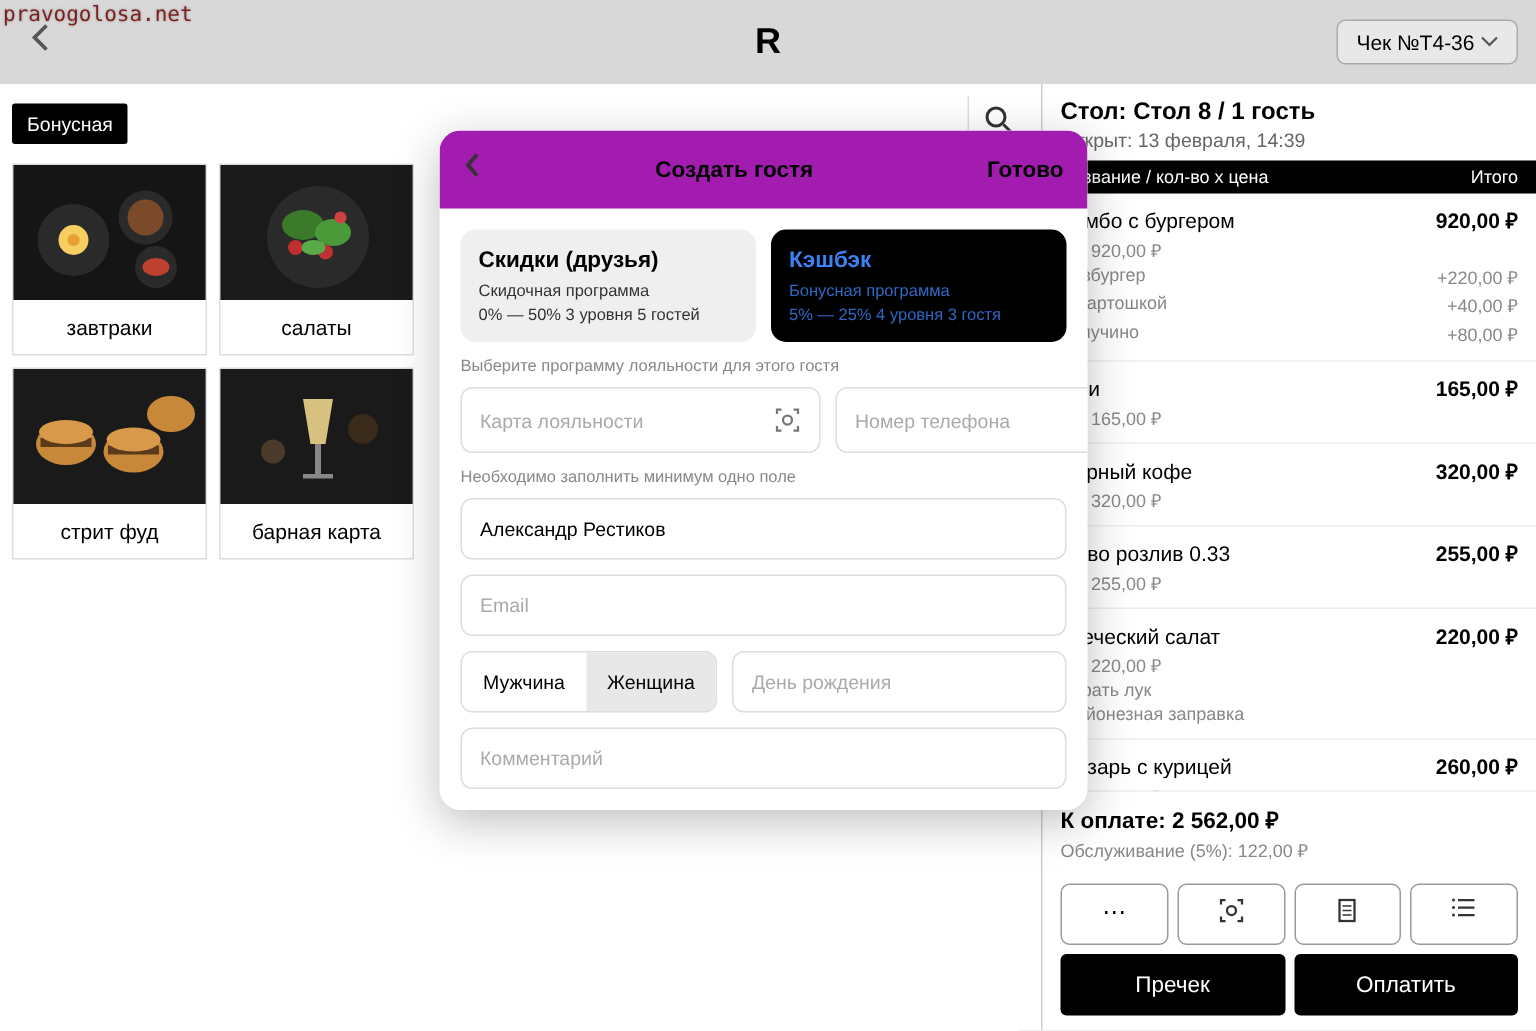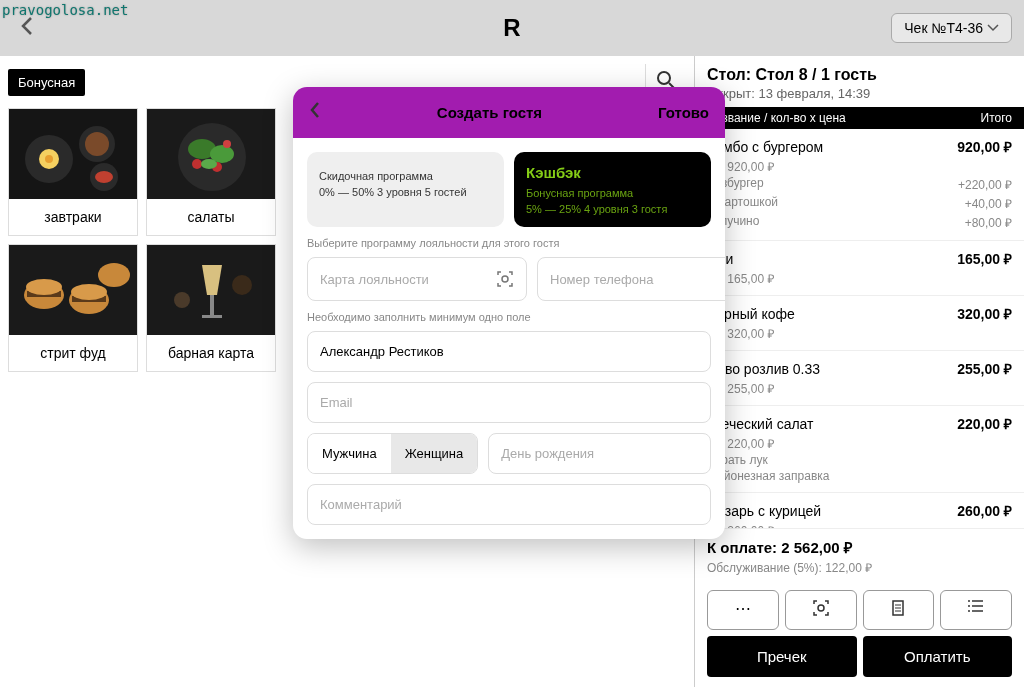--- a/index.html
+++ b/index.html
@@ -1,17 +1,17 @@
 <!DOCTYPE html>
 <html><head>
 <meta charset="utf-8">
 <style>
 * { box-sizing: border-box; margin: 0; padding: 0; font-family: -apple-system, Helvetica, Arial, sans-serif; }
 body { width: 1024px; height: 687px; background: #d8d8d8; overflow: hidden; position: relative; }
-.watermark { position: absolute; top: 2px; left: 2px; color: #0f766e; font-size: 14px; font-family: monospace; z-index: 100; text-shadow: 0 0 2px rgba(0,0,0,0.3); }
+.watermark { position: absolute; top: 2px; left: 2px; color: #7f1d1d; font-size: 14px; font-family: monospace; z-index: 100; text-shadow: 0 0 2px rgba(0,0,0,0.3); }
 .topbar { height: 56px; display: flex; align-items: center; padding: 0 12px; position: relative; }
 .back-btn { font-size: 24px; color: #333; cursor: pointer; padding: 4px 8px; }
 .logo { position: absolute; left: 50%; transform: translateX(-50%); font-size: 24px; font-weight: 900; }
 .check-btn { margin-left: auto; border: 1px solid #aaa; border-radius: 6px; padding: 6px 12px; background: #e8e8e8; font-size: 14px; display: flex; align-items: center; gap: 4px; }
 .main { display: flex; height: calc(100% - 56px); }
 .left { flex: 1; background: #fff; padding: 8px; position: relative; }
 .tab-bar { display: flex; align-items: center; margin-bottom: 8px; }
 .tab-active { background: #000; color: #fff; padding: 6px 10px; font-size: 13px; border-radius: 2px; }
 .search-icon-wrap { margin-left: auto; padding: 6px 10px; border-left: 1px solid #ddd; }
 .grid { display: grid; grid-template-columns: repeat(4, 130px); gap: 8px; }
@@ -41,28 +41,28 @@
 .pay-btn { flex: 1; background: #000; color: #fff; padding: 12px 0; text-align: center; border-radius: 4px; font-size: 15px; }
 .modal { position: absolute; left: 293px; top: 87px; width: 432px; background: #fff; border-radius: 14px; box-shadow: 0 8px 30px rgba(0,0,0,0.25); overflow: hidden; z-index: 50; }
 .modal-head { background: #a21caf; display: flex; align-items: center; padding: 14px 16px; }
 .modal-back { font-size: 20px; color: #333; }
 .modal-title { flex: 1; text-align: center; font-weight: 600; font-size: 15px; }
 .modal-done { font-weight: 700; font-size: 15px; }
 .modal-body { padding: 14px; }
 .prog-row { display: flex; gap: 10px; }
 .prog-card { flex: 1; border-radius: 10px; padding: 12px; }
 .prog-light { background: #efefef; }
-.prog-dark { background: #000; color: #84cc16; }
+.prog-dark { background: #000; color: #3b82f6; }
 .prog-title { font-weight: 600; font-size: 15px; }
 .prog-sub { font-size: 11px; margin-top: 6px; opacity: 0.8; }
 .prog-meta { font-size: 11px; margin-top: 4px; opacity: 0.8; }
 .hint { font-size: 11px; color: #888; margin: 10px 0 8px; }
 .input-row { display: flex; gap: 10px; margin-bottom: 6px; }
 .inp { flex: 1; border: 1px solid #ddd; border-radius: 8px; padding: 12px; font-size: 13px; background: #fff; }
-.inp-scan { display: flex; align-items: center; }
+.inp-scan { display: flex; align-items: center; gap: 20px; }
 .inp-scan input { border: none; flex: 1; outline: none; font-size: 13px; }
 .inp::placeholder, .inp input::placeholder { color: #aaa; }
 .gender-row { display: flex; gap: 10px; margin-bottom: 10px; }
 .gender-seg { display: flex; border: 1px solid #ddd; border-radius: 8px; overflow: hidden; }
 .seg-btn { padding: 12px 14px; font-size: 13px; background: #fff; }
 .seg-active { background: #e8e8e8; }
 .full { width: 100%; }
 </style>
 </head>
 <body>
@@ -268,20 +268,21 @@
       <svg width="12" height="18" viewBox="0 0 12 18">
           <path d="M9 2 L3 9 L9 16" stroke="#333" stroke-width="2.5" fill="none"></path>
         </svg>
     </div>
     <div class="modal-title">Создать гостя</div>
     <div class="modal-done">Готово</div>
   </div>
   <div class="modal-body">
     <div class="prog-row">
       <div class="prog-card prog-light">
+        <div class="prog-title">Скидки (друзья)</div>
         <div class="prog-sub">Скидочная программа</div>
         <div class="prog-meta">0% — 50%   3 уровня   5 гостей</div>
       </div>
       <div class="prog-card prog-dark">
         <div class="prog-title">Кэшбэк</div>
         <div class="prog-sub">Бонусная программа</div>
         <div class="prog-meta">5% — 25%   4 уровня   3 гостя</div>
       </div>
     </div>
     <div class="hint">Выберите программу лояльности для этого гостя</div>

